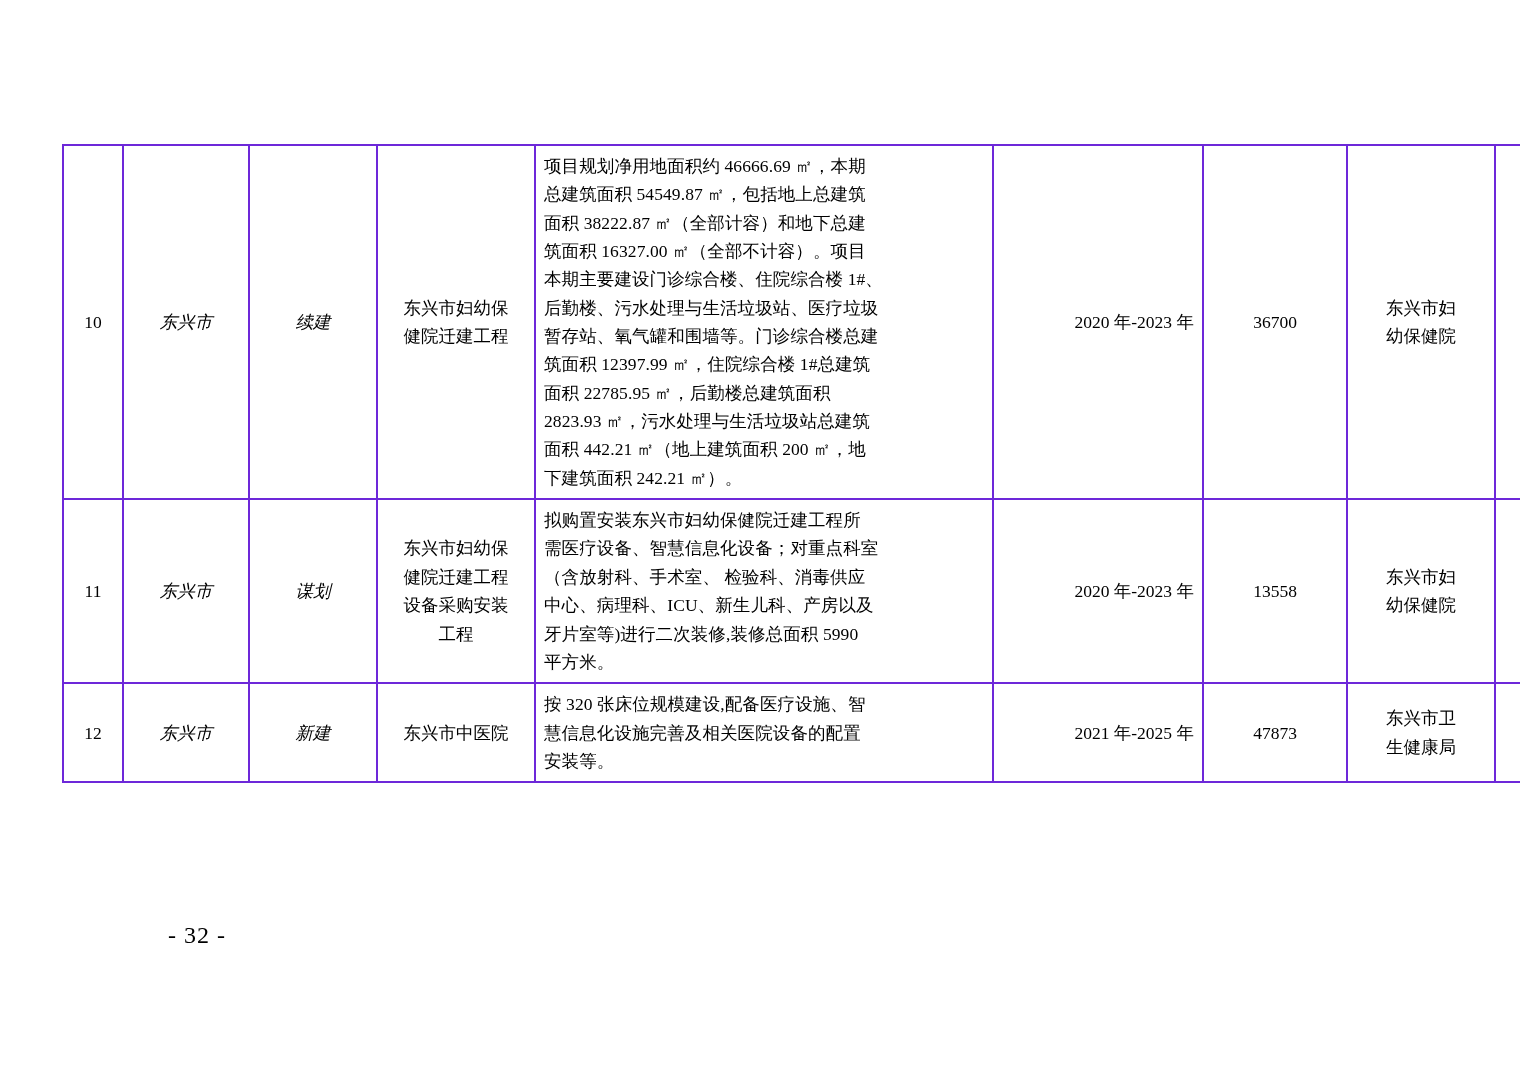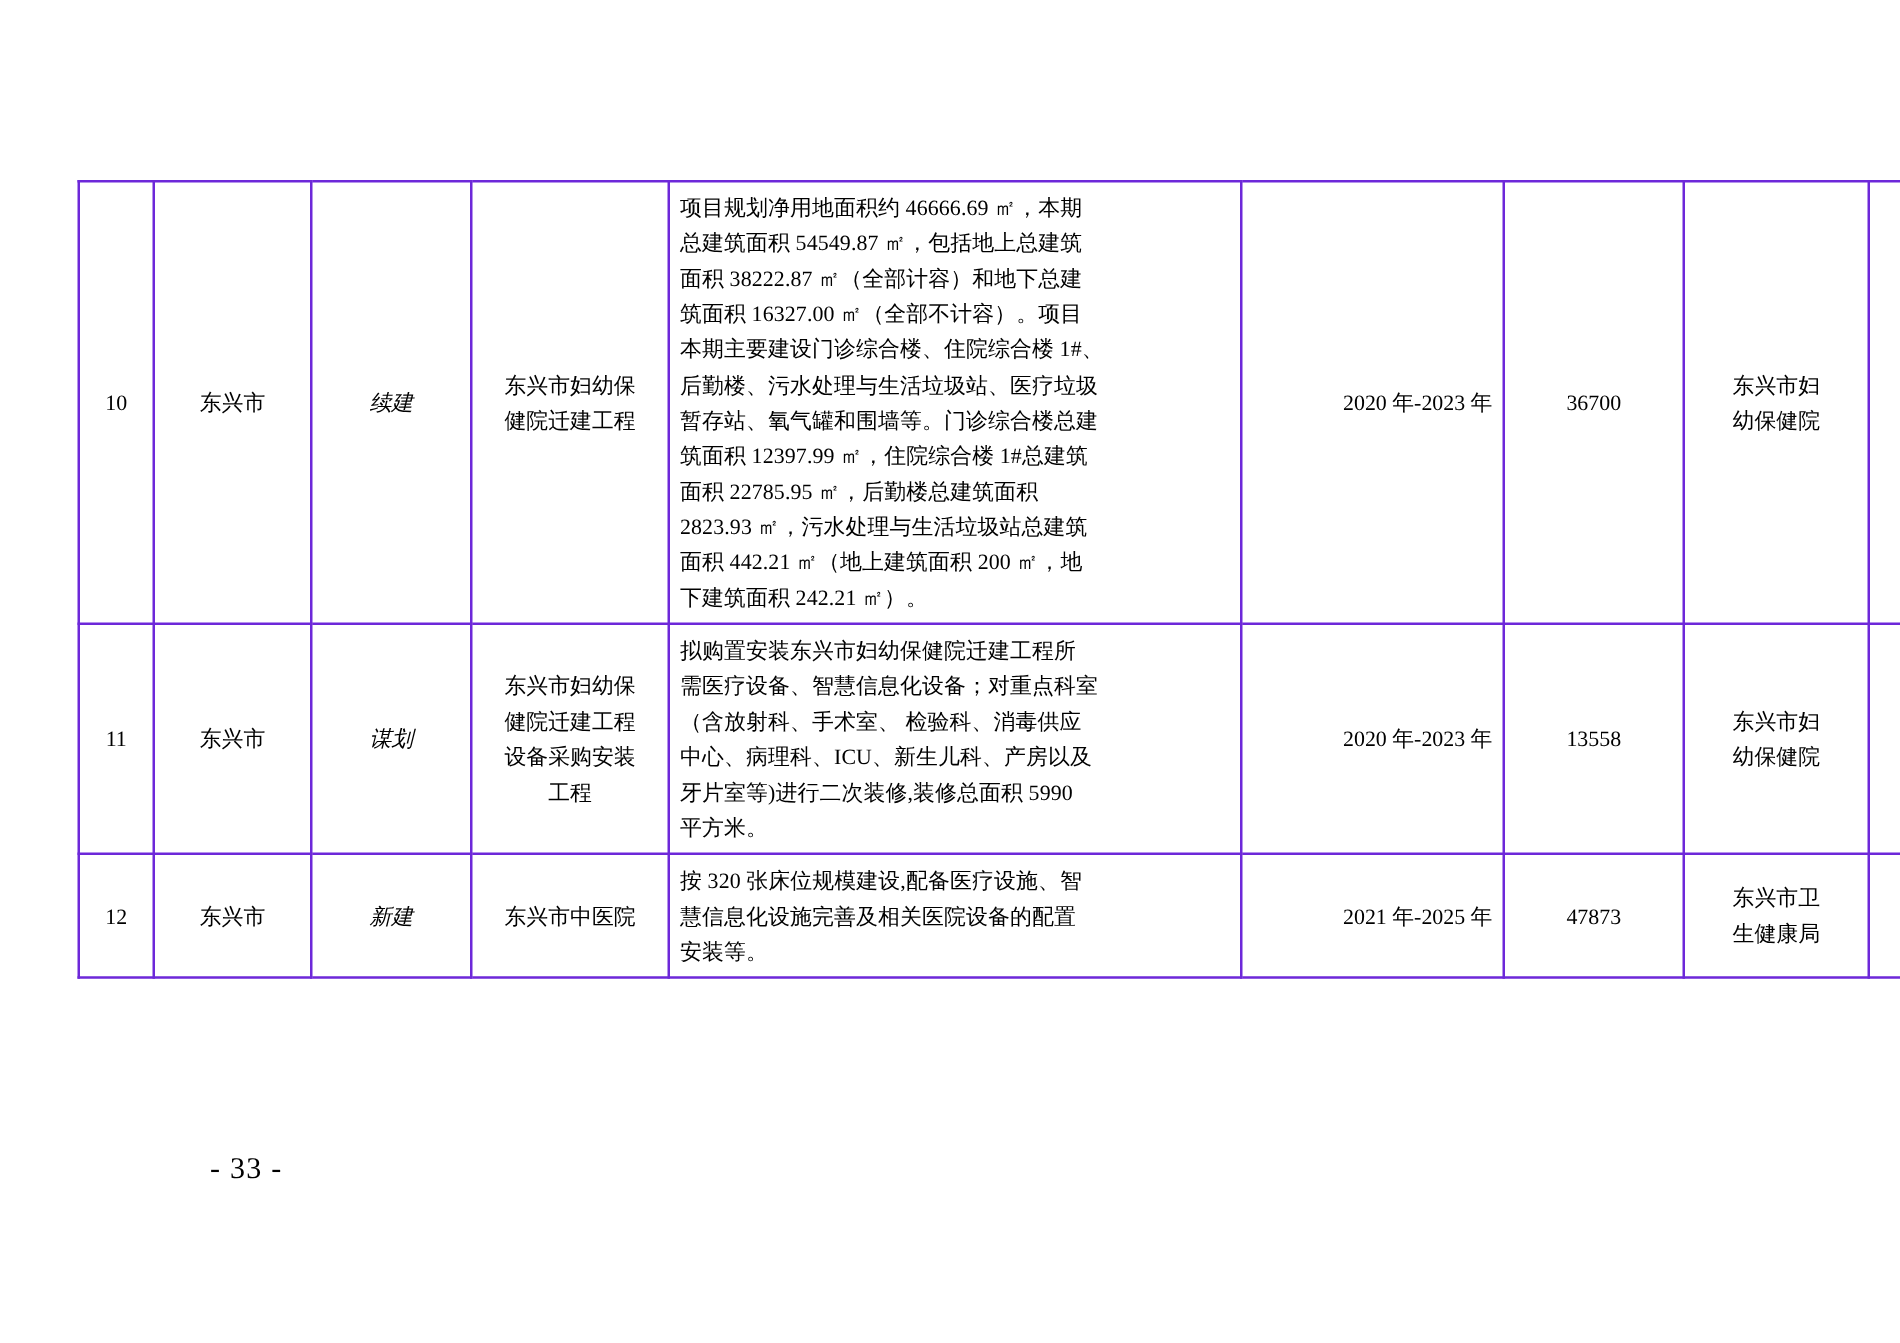--- a/index.html
+++ b/index.html
@@ -31,21 +31,21 @@
     table-layout: fixed;
   }
   .doc-table td {
     border: 2px solid #6d28d9;
     vertical-align: middle;
     padding: 6px 8px;
     font-size: 17.5px;
     line-height: 1.62;
   }
   .c-idx   { width: 42px;  text-align: center; }
-  .c-area  { width: 108px; text-align: center; }
+  .c-area  { width: 108px; text-align: center; font-style: italic; }
   .c-type  { width: 110px; text-align: center; font-style: italic; }
   .c-name  { width: 140px; text-align: center; }
   .c-desc  { width: 440px; text-align: justify; text-justify: inter-ideograph; }
   .c-years { width: 192px; text-align: right; }
   .c-amt   { width: 126px; text-align: center; }
   .c-org   { width: 130px; text-align: center; }
   .c-last  { width: 110px; }
 
   .cell-multiline {
     white-space: pre-line;
@@ -127,15 +127,15 @@
         <td class="c-years">2021 年-2025 年</td>
         <td class="c-amt">47873</td>
         <td class="c-org cell-multiline">东兴市卫
 生健康局</td>
         <td class="c-last"></td>
       </tr>
 
     </tbody>
   </table>
 
-  <div class="page-number">- 33 -</div>
+  <div class="page-number">- 32 -</div>
 
 </div>
 
 </body></html>

